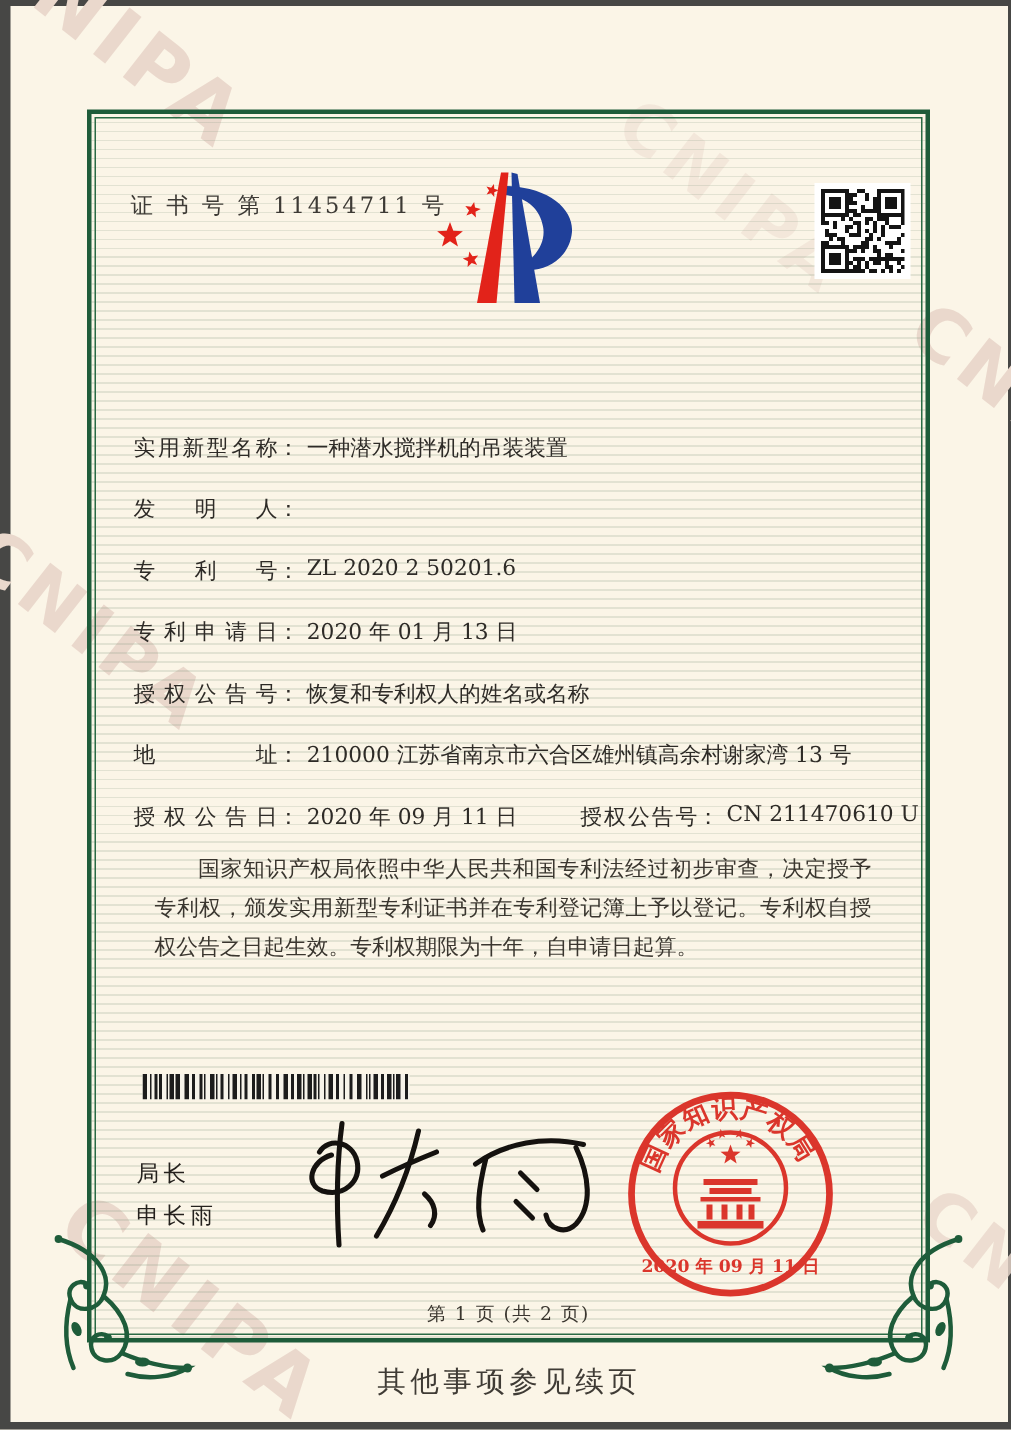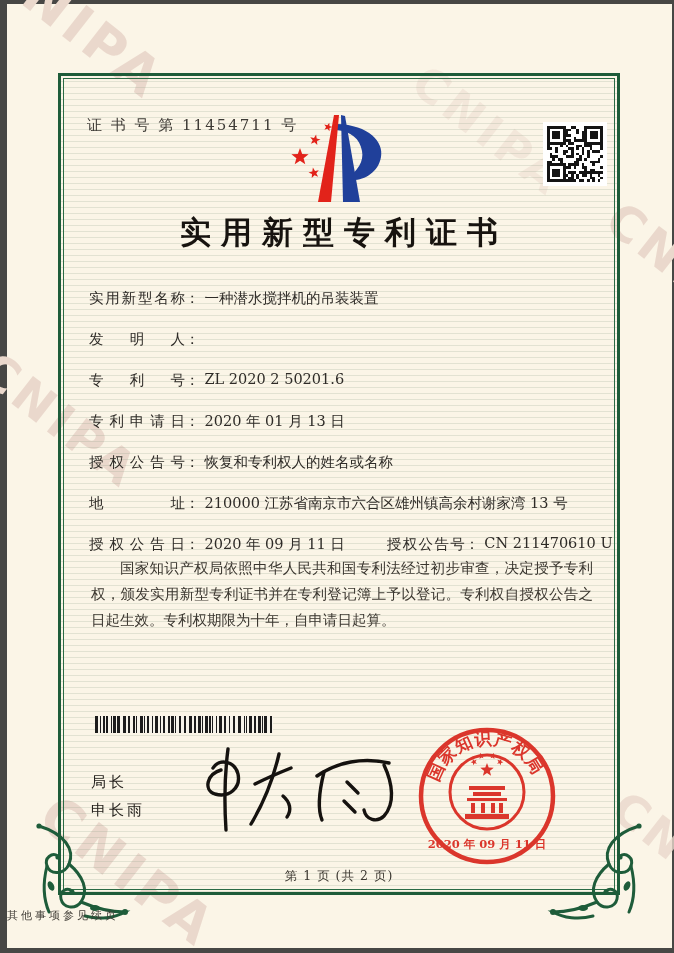--- a/index.html
+++ b/index.html
@@ -32,21 +32,21 @@
     background:repeating-linear-gradient(0deg,rgba(128,150,126,.20) 0 1px,rgba(0,0,0,0) 1px 6px);
   }
   .frame::before{
     content:"";position:absolute;inset:2px;border:1px solid #2a6b45;pointer-events:none;
   }
   .flourish{position:absolute;width:104px;height:104px;z-index:4;pointer-events:none;}
   .fl-left{left:-30px;bottom:-32px;transform:scaleX(-1);}
   .fl-right{right:-30px;bottom:-32px;}
   
   .cert-no{
-    position:absolute;left:26px;top:40px;
+    position:absolute;left:26px;top:52px;
     font-size:15px;letter-spacing:2px;color:#3d3a35;
   }
   .logo{position:absolute;left:226px;top:36px;width:104px;height:92px;}
   .qr-wrap{
     position:absolute;left:482px;top:46px;width:64px;height:64px;
     background:#fff;padding:4px;box-sizing:border-box;
   }
   .title{
     position:absolute;left:0;right:0;top:136px;text-align:center;
     font-size:31px;font-weight:bold;letter-spacing:10px;text-indent:10px;
@@ -56,39 +56,39 @@
   .field-row{height:41px;display:flex;align-items:flex-start;white-space:nowrap;
     font-size:14.5px;color:#2e2b27;}
   .field-label{display:inline-block;width:96px;text-align:justify;text-align-last:justify;flex:none;}
   .field-colon{flex:none;margin-right:5px;}
   .field-label.short{width:78px;}
   .pair-gap{width:42px;flex:none;}
   .paras{
     position:absolute;left:30px;right:24px;top:480px;
     font-size:14.5px;line-height:1.78;color:#3a362f;text-align:justify;
   }
-  .paras p{margin:0;text-indent:2em;}
+  .paras p{margin:12px;text-indent:2em;}
   .barcode{
     position:absolute;left:34px;top:640px;width:178px;height:17px;
     display:flex;align-items:stretch;overflow:hidden;background:#f6f3ea;
   }
   .barcode span{flex:none;height:100%;}
   .signer{
     position:absolute;left:30px;top:692px;
     font-size:15px;line-height:28px;color:#24211d;letter-spacing:3px;
   }
   .signature{position:absolute;left:130px;top:668px;width:228px;height:92px;}
   .seal{position:absolute;left:352px;top:646px;width:148px;height:150px;opacity:.93;}
   .page-no{
     position:absolute;left:0;right:0;top:792px;text-align:center;
     font-size:12.5px;color:#3a362f;letter-spacing:1px;
   }
   .footer-note{
-    position:absolute;left:0;right:0;top:904px;z-index:2;
-    font-size:11px;color:#3f3b35;letter-spacing:3px;
+    position:absolute;left:0;right:0;top:904px;text-align:center;z-index:2;
+    font-size:19px;color:#3f3b35;letter-spacing:3px;
   }
 </style>
 </head>
 <body>
 
 <div class="page">
 
   <div class="watermark wm1">CNIPA</div>
   <div class="watermark wm2">CNIPA</div>
   <div class="watermark wm3">CNIPA</div>
@@ -371,21 +371,20 @@
           <rect x="9" y="20" width="1" height="1" fill="#141414"></rect>
           <rect x="10" y="20" width="1" height="1" fill="#141414"></rect>
           <rect x="12" y="20" width="1" height="1" fill="#141414"></rect>
           <rect x="13" y="20" width="1" height="1" fill="#141414"></rect>
           <rect x="15" y="20" width="1" height="1" fill="#141414"></rect>
           <rect x="17" y="20" width="1" height="1" fill="#141414"></rect>
           <rect x="19" y="20" width="1" height="1" fill="#141414"></rect>
         </svg>
     </div>
 
-    <div class="title">实用新型专利证书</div>
 
     <div class="fields">
       <div class="field-row">
         <span class="field-label">实用新型名称</span>
           <span class="field-colon">：</span>
         <span class="field-value">一种潜水搅拌机的吊装装置</span>
       </div>
       <div class="field-row">
         <span class="field-label">发明人</span>
           <span class="field-colon">：</span>

